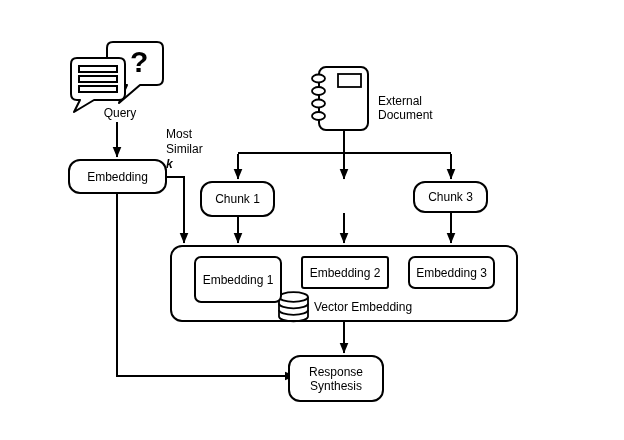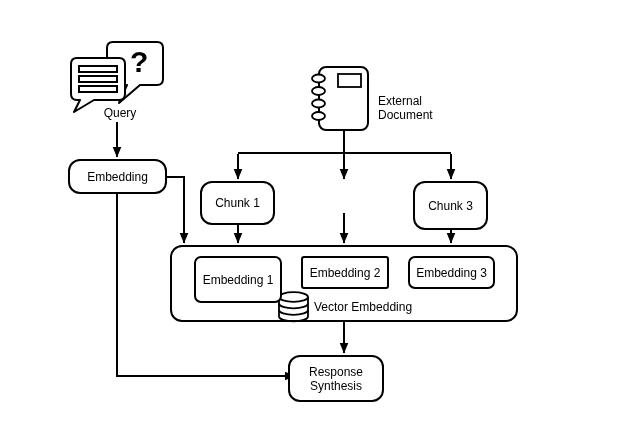--- a/index.html
+++ b/index.html
@@ -72,30 +72,35 @@
   </svg>
 
   <div class="qmark" style="left:130px; top:47px;">?</div>
 
   <div class="lbl center" style="left:92px; top:106px; width:56px;">Query</div>
 
   <div class="node" style="left:68px; top:159px; width:99px; height:35px;">
     <span>Embedding</span>
   </div>
 
+  <div class="lbl ms" style="left:166px; top:127px;">
+    <div>Most</div>
+    <div>Similar</div>
+    <div class="kletter">k</div>
+  </div>
 
   <div class="lbl" style="left:378px; top:95px; line-height:13.5px;">
     <div>External</div>
     <div>Document</div>
   </div>
 
-  <div class="node" style="left:200px; top:181px; width:75px; height:44px;">
+  <div class="node" style="left:200px; top:181px; width:75px; height:36px;">
     <span>Chunk 1</span>
   </div>
-  <div class="node" style="left:413px; top:181px; width:75px; height:49px;">
+  <div class="node" style="left:413px; top:181px; width:75px; height:32px;">
     <span>Chunk 3</span>
   </div>
 
   <div class="node" style="left:170px; top:245px; width:348px; height:77px; background:transparent;"></div>
 
   <div class="node" style="left:194px; top:256px; width:88px; height:47px; border-radius:7px;">
     <span>Embedding 1</span>
   </div>
   <div class="node" style="left:301px; top:256px; width:88px; height:33px; border-radius:3px;">
     <span>Embedding 2</span>

